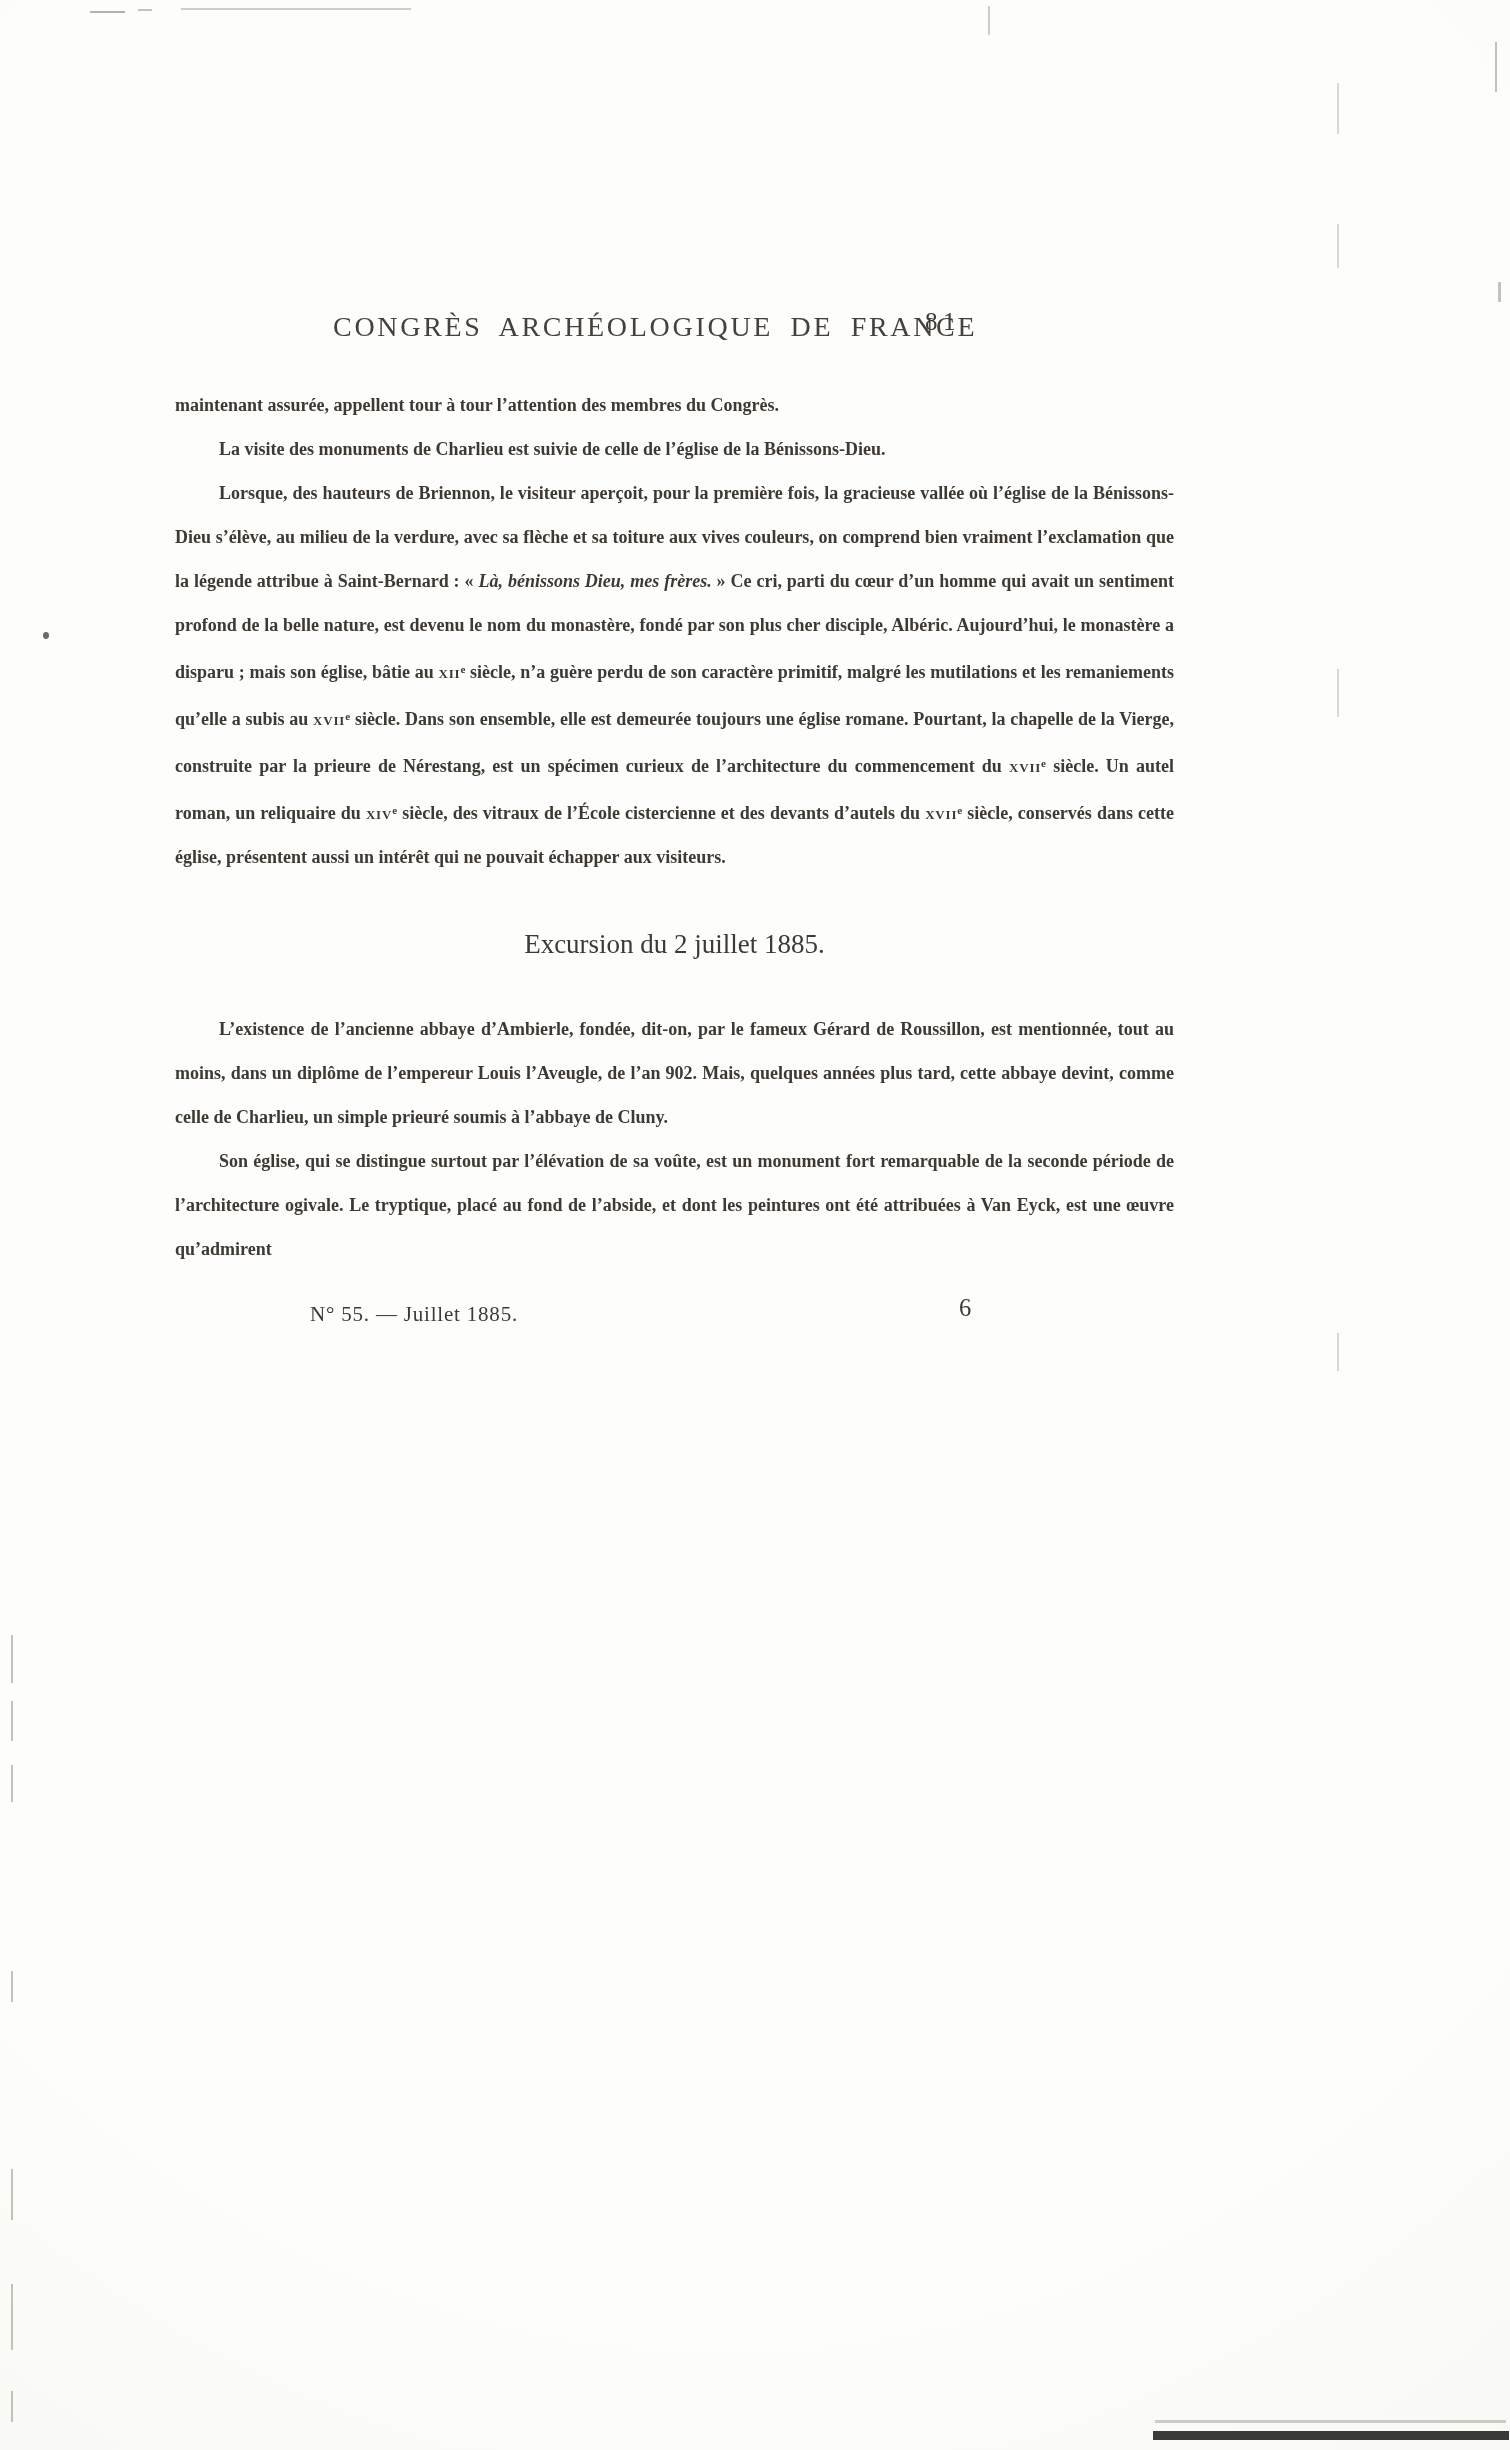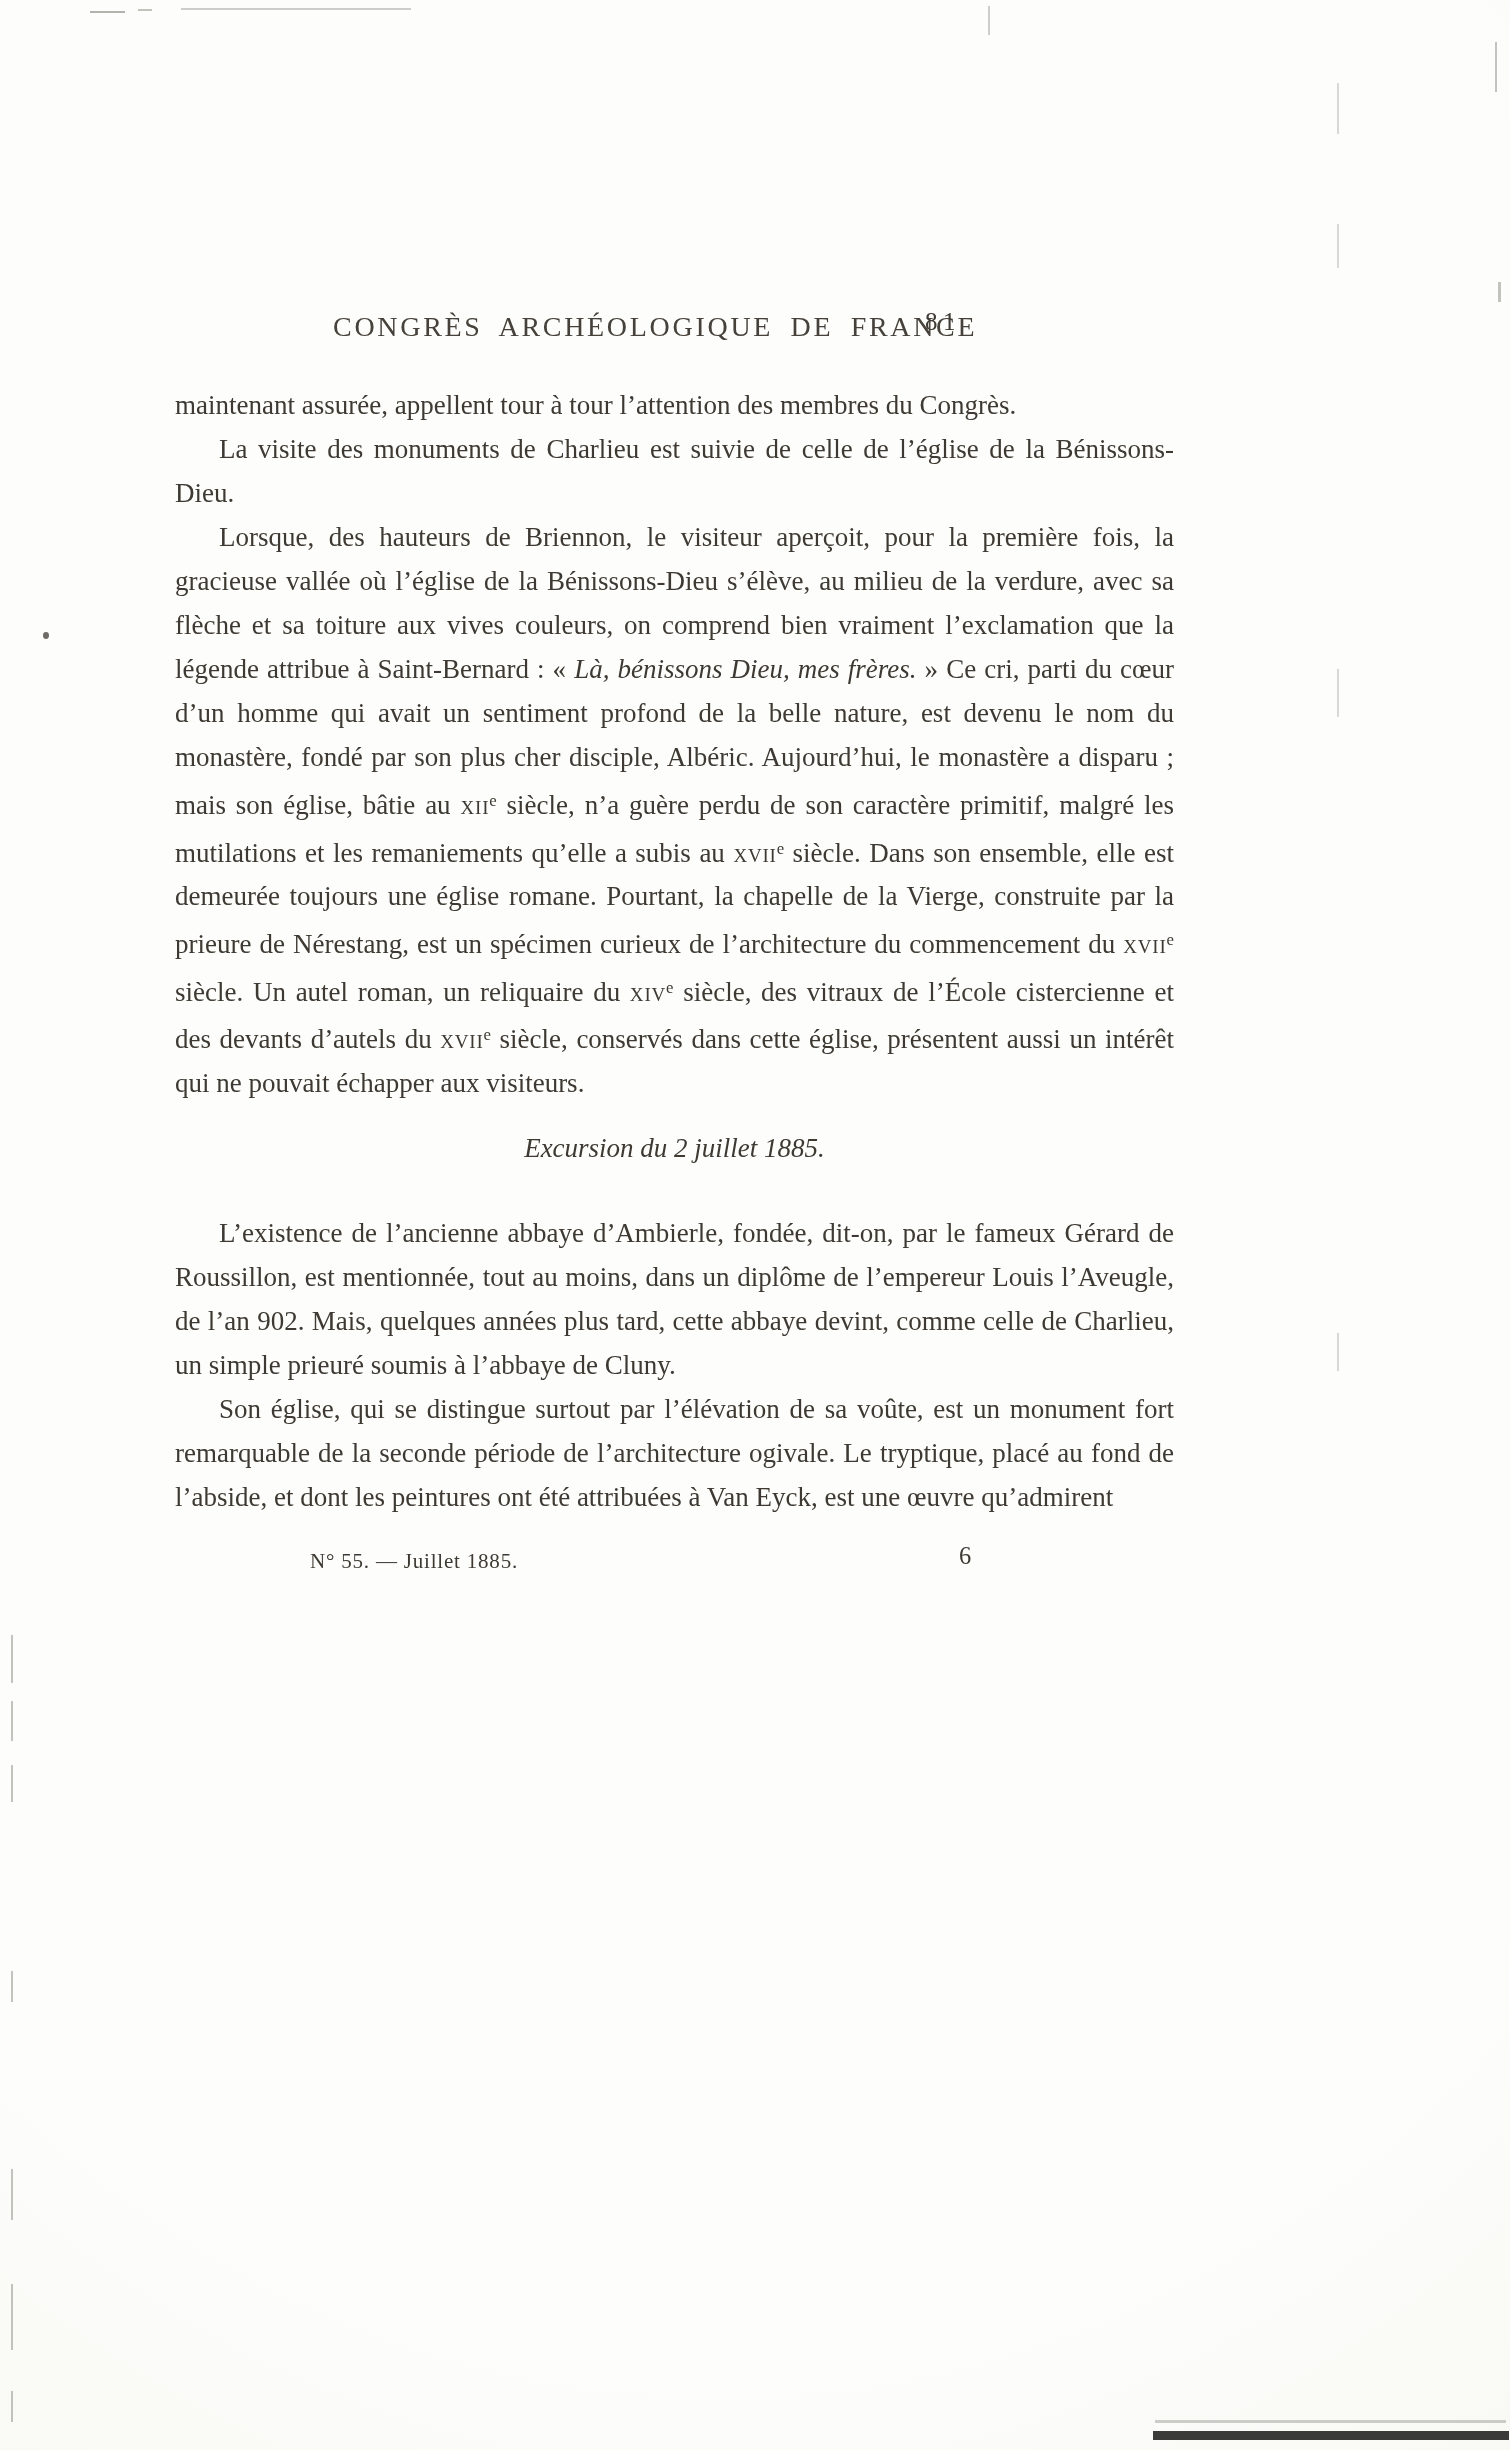--- a/index.html
+++ b/index.html
@@ -10,28 +10,28 @@
     font-family:"Liberation Serif","DejaVu Serif",serif;
     color:var(--ink);
   }
   .text-block { position:absolute; left:175px; top:308px; width:999px; }
   .running-head { position:relative; height:49px; margin-bottom:26px; }
   .running-title {
     position:absolute; left:50%; top:3.1px; transform:translateX(-53%);
     font-size:28px; letter-spacing:2.7px; word-spacing:7.7px; color:#46413a; white-space:nowrap;
   }
   .folio { position:absolute; left:750px; top:0; font-size:25px; letter-spacing:5.4px; }
-  .para { margin:0; font-size:27px; line-height:44px; text-align:justify; text-indent:0; }
+  .para { margin:0; font-size:18px; line-height:44px; text-align:justify; text-indent:0;font-weight:bold; }
   .para.indent { text-indent:44px; }
   .it  { font-style:italic; }
   .sc  { font-variant:small-caps; letter-spacing:0.8px; }
   .sup { font-size:0.62em; vertical-align:0.45em; }
   .section-heading {
-    text-align:center; font-style:italic; font-size:27px; line-height:44px;
-    margin:21px 0 41px 0;
+    text-align:center; font-size:27px; line-height:44px;
+    margin:43px 0 41px 0;
   }
   .footer-row { position:relative; margin-top:23px; height:43px; font-size:21px; }
   .imprint   { position:absolute; left:135px; top:7.7px; letter-spacing:0.8px; }
   .signature { position:absolute; left:784px; top:0; font-size:24.5px; }
   .artifact { position:absolute; background:#93938d; }
   .artifact.dot { border-radius:50%; background:#6f6b64; }
   .artifact.darkbar { background:#3a3a38; }
   .o70{opacity:.7} .o55{opacity:.55} .o45{opacity:.45} .o35{opacity:.35}
 </style>
 </head>

